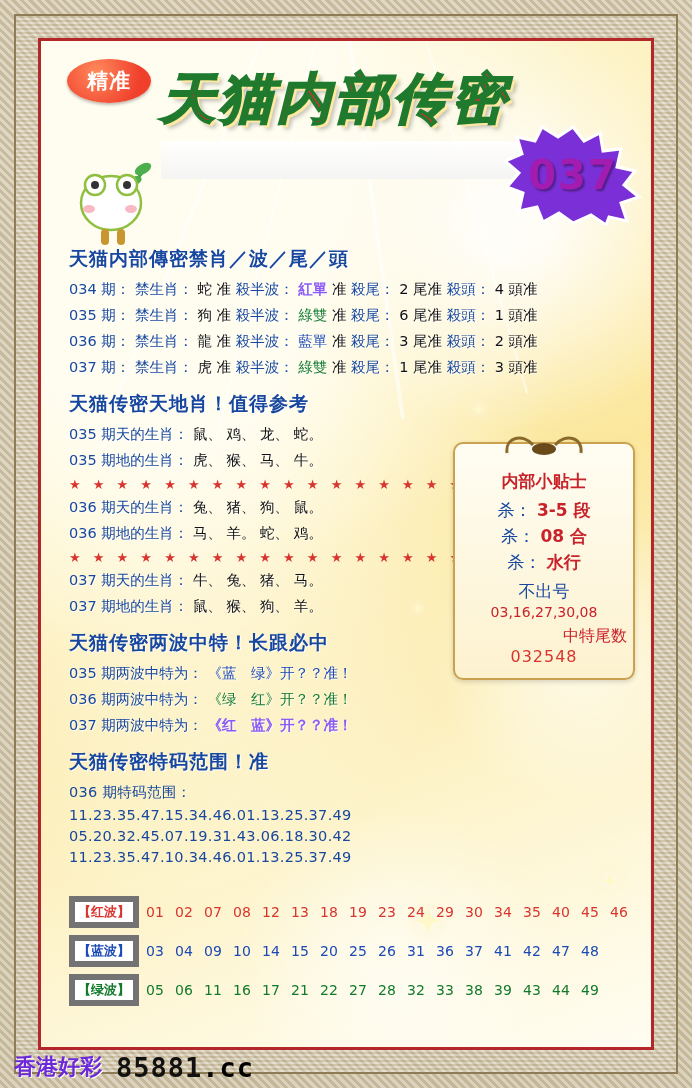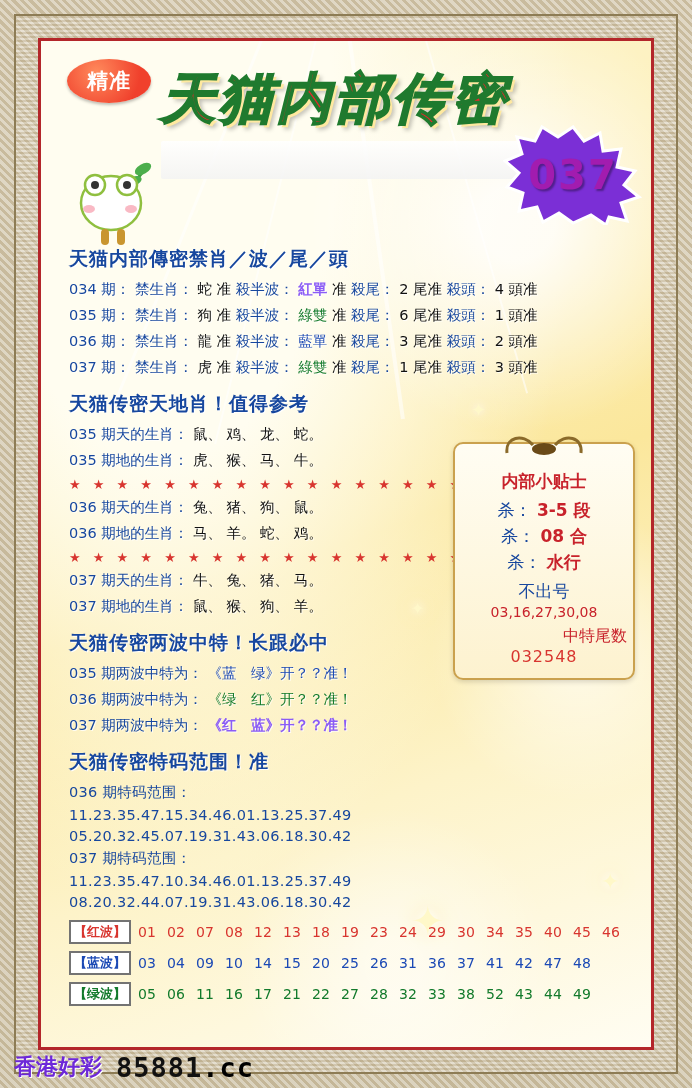--- a/index.html
+++ b/index.html
@@ -116,21 +116,21 @@
   .tips .nums{color:#c8222b;font-size:14px;margin:0 0 6px;}
   .tips .ztw{color:#c8222b;font-size:16px;margin:4px 0 0;text-align:right;}
   .tips .ztwnum{color:#d8352f;font-size:16px;letter-spacing:1px;}
   
   .rng{font-size:14.5px;color:#17479e;margin:0 0 5px 28px;letter-spacing:.3px;}
   
   .waves{position:absolute;left:28px;right:18px;bottom:34px;}
   .wrow{display:flex;align-items:center;margin-bottom:7px;}
   .wtag{
     width:58px;font-size:13px;font-weight:bold;text-align:center;
-    border:2px solid #737373;background:#fff;margin-right:6px;padding:1px 0;
+    border:6px solid #737373;background:#fff;margin-right:6px;padding:1px 0;
   }
   .wtag.red{color:#d8352f;}
   .wtag.blue{color:#1b49b5;}
   .wtag.green{color:#127a2b;}
   .wnums{display:flex;gap:9px;font-size:14px;font-weight:normal;}
   .wnums span{width:20px;text-align:center;}
   .red  .wn,.wn.red{color:#d8352f;}
   
   .footer{
     position:absolute;left:0;right:0;bottom:0;height:42px;
@@ -318,23 +318,21 @@
         </div>
         <div class="row">
           <span>037 期两波中特为：</span>
           <span class="r">《红　蓝》开？？准！</span>
         </div>
 
         <div class="sec-head blk">天猫传密特码范围！准</div>
         <div class="rng">036 期特码范围：</div>
         <div class="rng">11.23.35.47.15.34.46.01.13.25.37.49</div>
         <div class="rng">05.20.32.45.07.19.31.43.06.18.30.42</div>
-        <div class="rng">037 期特码范围：</div>
         <div class="rng">11.23.35.47.10.34.46.01.13.25.37.49</div>
-        <div class="rng">08.20.32.44.07.19.31.43.06.18.30.42</div>
 
         <div class="waves">
           <div class="wrow">
             <div class="wtag red">【红波】</div>
             <div class="wnums">
               <span class="wn red">01</span>
               <span class="wn red">02</span>
               <span class="wn red">07</span>
               <span class="wn red">08</span>
               <span class="wn red">12</span>
@@ -381,21 +379,21 @@
               <span>11</span>
               <span>16</span>
               <span>17</span>
               <span>21</span>
               <span>22</span>
               <span>27</span>
               <span>28</span>
               <span>32</span>
               <span>33</span>
               <span>38</span>
-              <span>52</span>
+              <span>39</span>
               <span>43</span>
               <span>44</span>
               <span>49</span>
             </div>
           </div>
         </div>
 
       </div>
     </div>
   </div>

